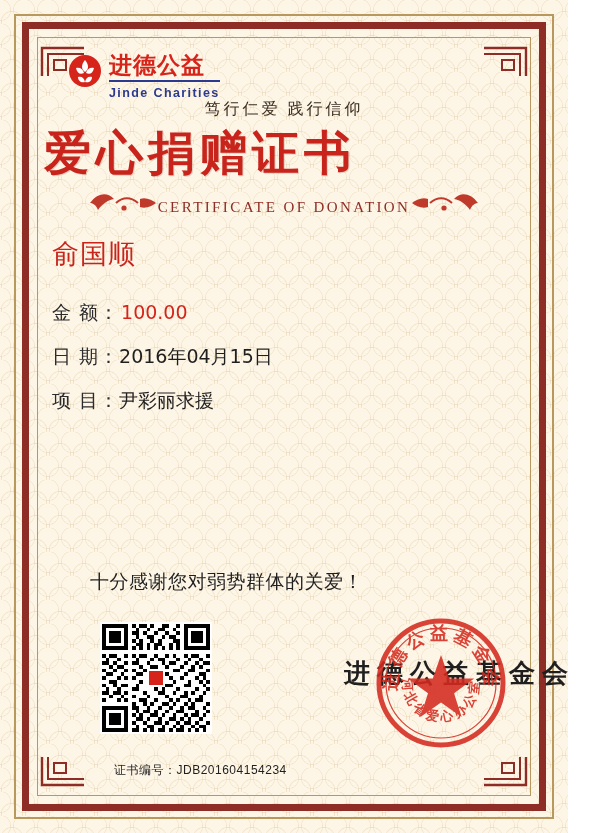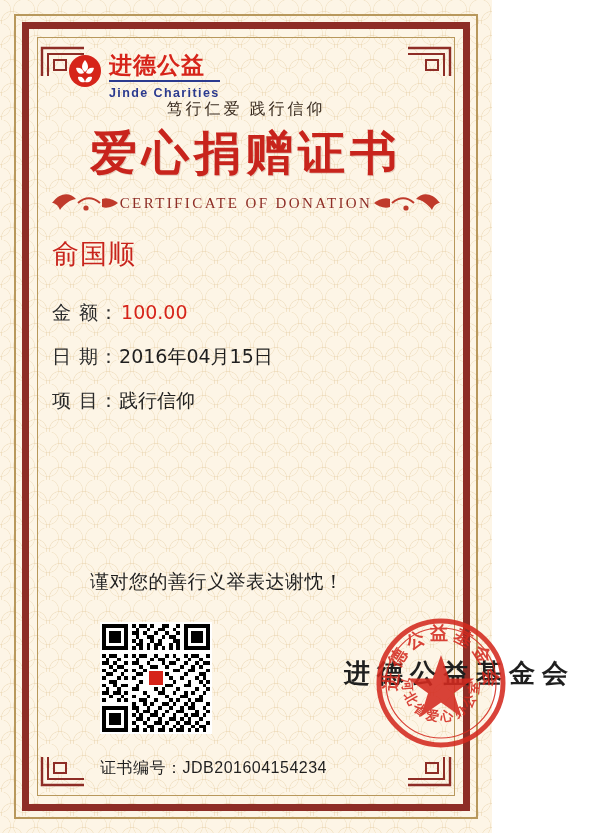--- a/index.html
+++ b/index.html
@@ -10,21 +10,21 @@
   body {
     width: 600px;
     height: 833px;
     font-family: "Liberation Sans", sans-serif;
     overflow: hidden;
   }
 
   
   .certificate {
     position: relative;
-    width: 492px;
+    width: 568px;
     height: 833px;
     box-sizing: border-box;
     background:
       radial-gradient(circle at 10px 10px, rgba(255,255,255,0.9) 2px, transparent 3px),
       linear-gradient(180deg, #fdf6e6 0%, #fbf1de 45%, #f7ead0 100%);
   }
   
   .scallop-bg {
     position: absolute;
     left: 0; top: 0; right: 0; bottom: 0;
@@ -122,35 +122,35 @@
     text-align: center;
     color: #3a2c20;
     font-size: 16px;
     letter-spacing: 3px;
     font-family: Liberation Serif, serif;
   }
   .main-title {
     position: absolute;
     top: 80px;
     width: 100%;
-    text-align: center;
+    text-align: left;
     color: #c8241c;
     font-size: 47px;
     font-weight: bold;
     letter-spacing: 5px;
     line-height: 58px;
     font-family: "DejaVu Sans", sans-serif;
     text-shadow: 1px 1px 0 rgba(120,20,10,0.18);
   }
   .sub-title-row {
     position: absolute;
     top: 146px;
     width: 100%;
     display: flex;
-    align-items: center;
+    align-items: flex-end;
     justify-content: center;
   }
   .sub-title {
     color: #8e2d26;
     font-size: 15px;
     letter-spacing: 2.4px;
     font-family: "Liberation Serif", serif;
     white-space: nowrap;
   }
   .flourish { color: #c03a2b; width: 70px; height: 26px; }
@@ -226,23 +226,23 @@
     left: 330px;
     top: 572px;
     width: 134px;
     height: 134px;
     opacity: 0.88;
   }
 
   
   .cert-no {
     position: absolute;
-    left: 56px;
+    left: 70px;
     bottom: 10px;
-    font-size: 16px;
+    font-size: 12px;
     color: #1f1f1f;
     letter-spacing: 0.5px;
     font-family: "DejaVu Sans", sans-serif;
   }
   .cert-no .num { font-family: "Liberation Sans", sans-serif; }
 </style>
 </head>
 <body>
 
 <div class="certificate">
@@ -325,24 +325,24 @@
 
     <div class="donor">俞国顺</div>
 
     <div class="field amount">
       <span class="lbl">金 额：</span><span class="val">100.00</span>
     </div>
     <div class="field date">
       <span class="lbl">日 期：</span><span class="val">2016年04月15日</span>
     </div>
     <div class="field project">
-      <span class="lbl">项 目：</span><span class="val">践行信仰</span>
-    </div>
-
-    <div class="para p2">谨对您的善行义举表达谢忱！</div>
+      <span class="lbl">项 目：</span><span class="val">尹彩丽求援</span>
+    </div>
+
+    <div class="para p2">十分感谢您对弱势群体的关爱！</div>
 
     <div class="qr">
       <svg class="qr-canvas" viewBox="0 0 29 29" shape-rendering="crispEdges">
         <rect width="29" height="29" fill="#ffffff"></rect>
         <g fill="#000000">
 
           <path d="M0 0h7v7h-7z"></path>
             <path d="M1 1h5v5h-5z" fill="#fff"></path>
             <path d="M2 2h3v3h-3z"></path>
           <path d="M22 0h7v7h-7z"></path>

